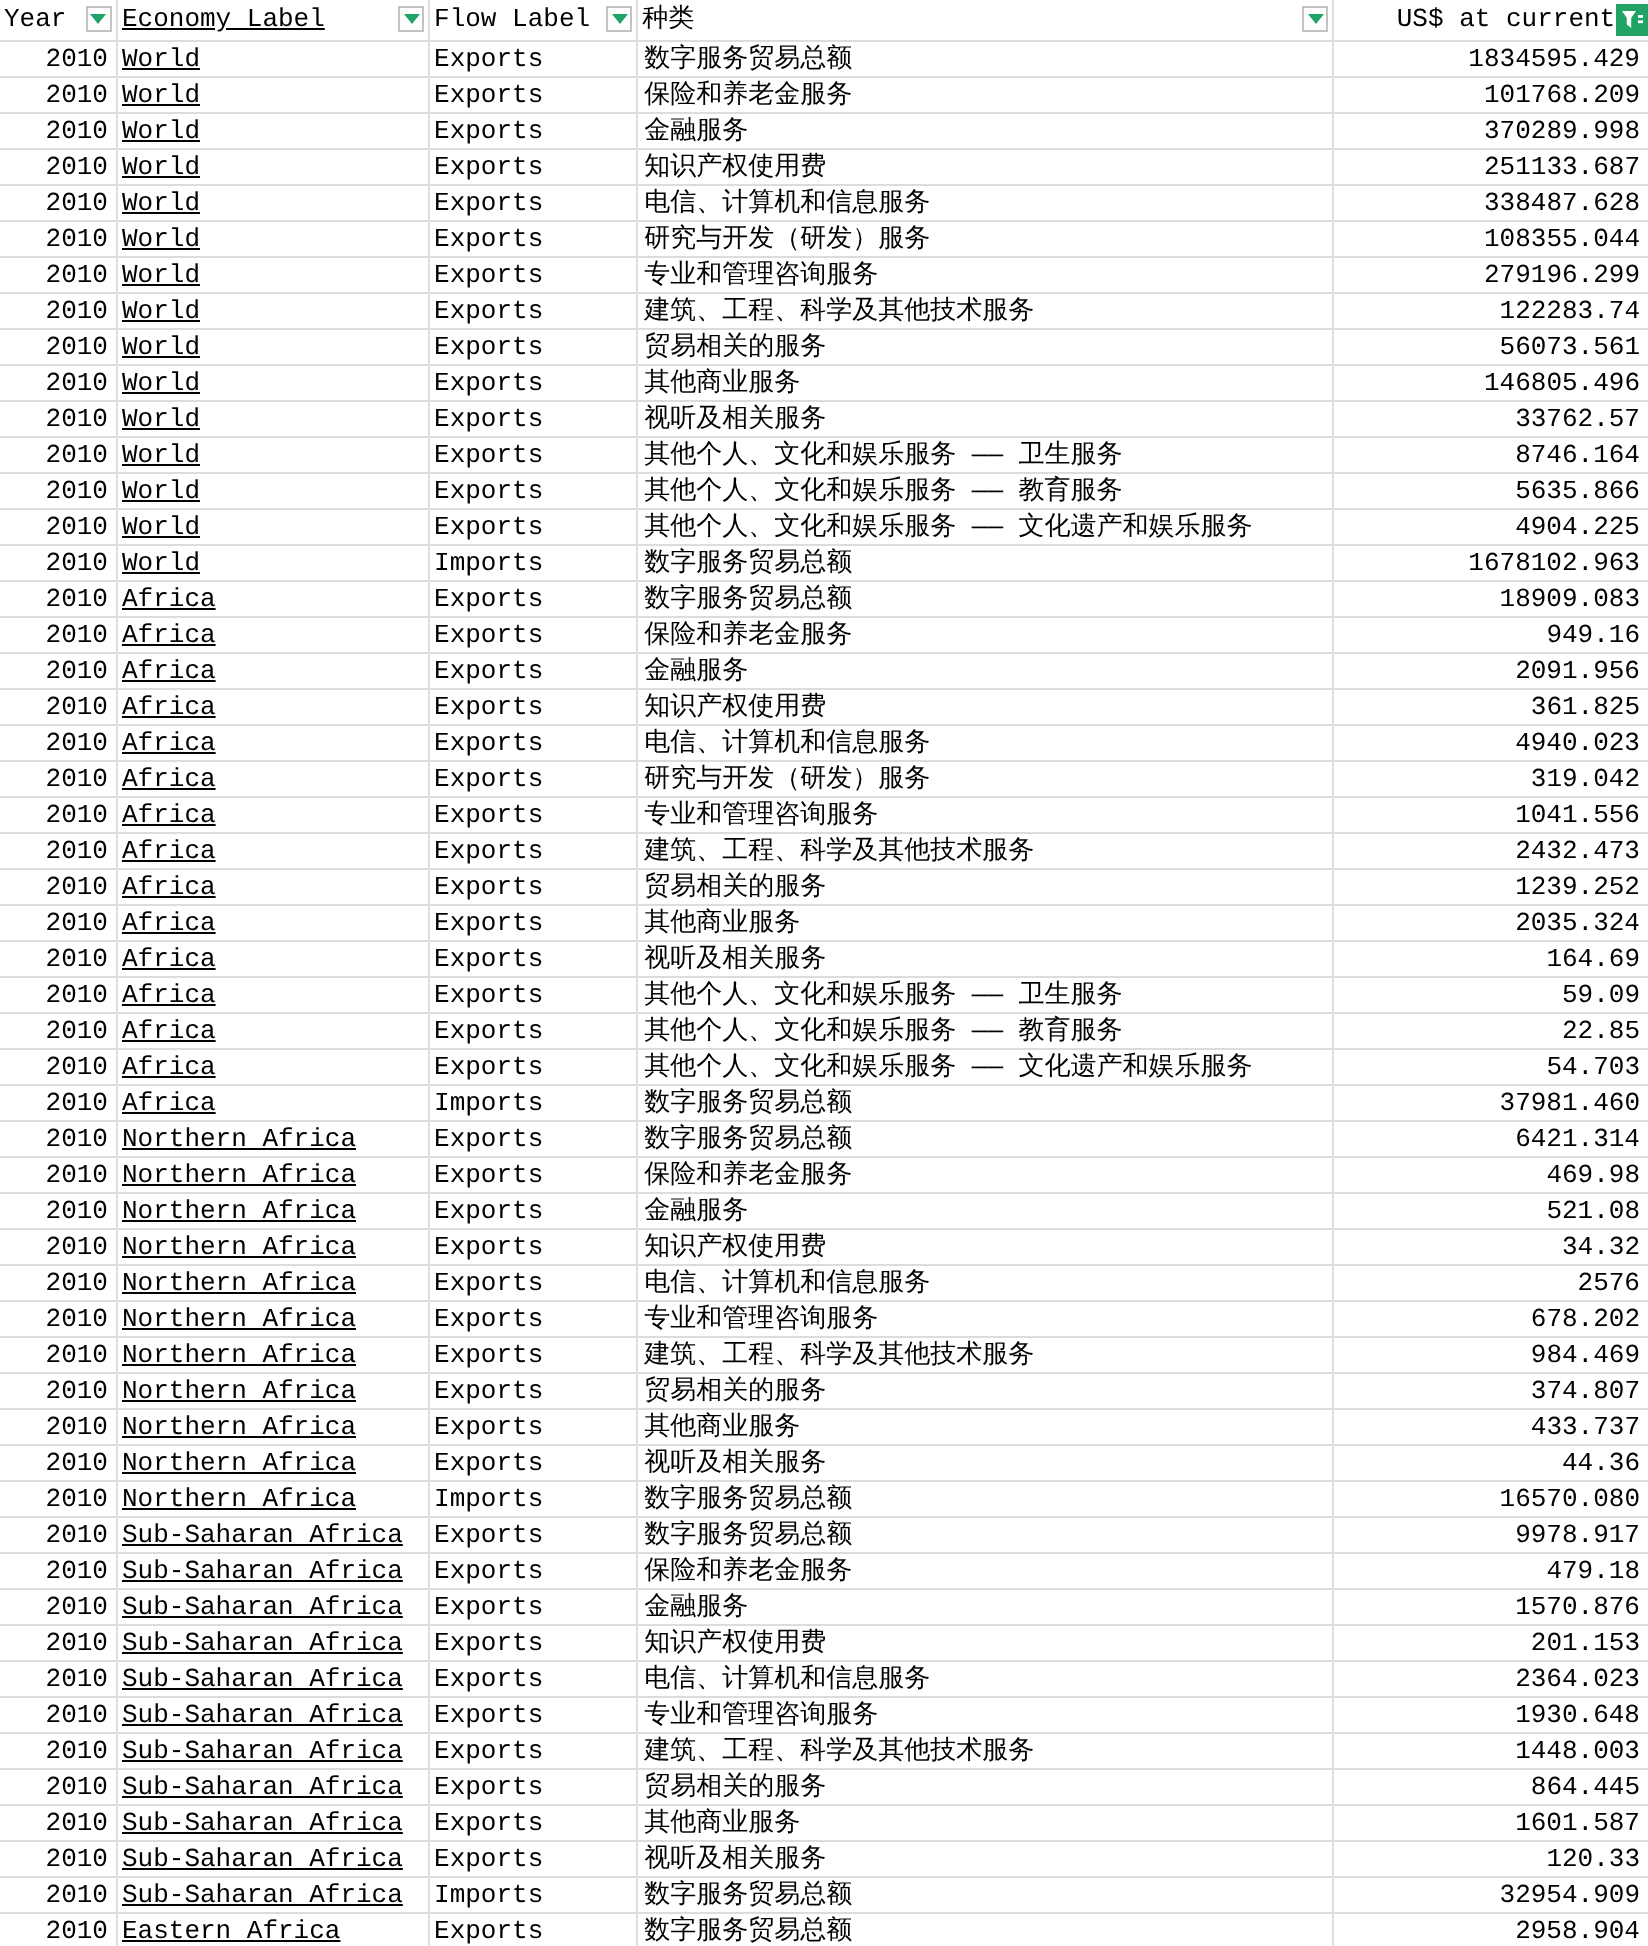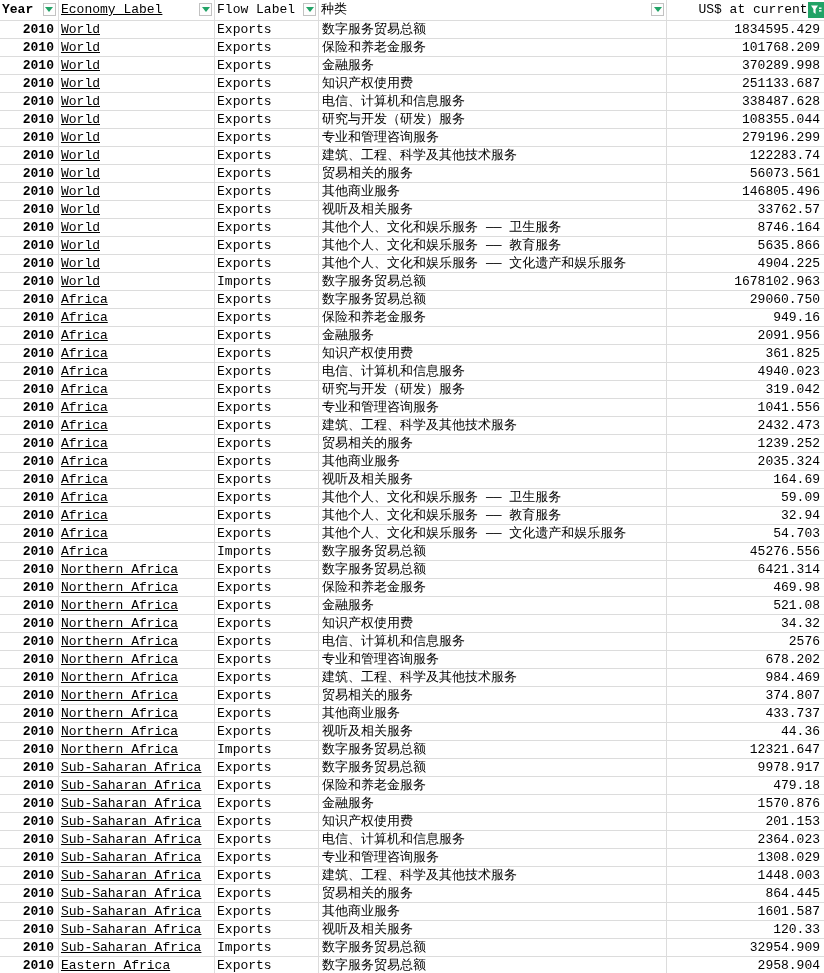--- a/index.html
+++ b/index.html
@@ -27,21 +27,21 @@
   }
   .cell{
     box-sizing:border-box;
     border-right:1px solid #dcdcdc;
     overflow:hidden;
     white-space:nowrap;
     position:relative;
     padding:0 2px;
   }
   .cell:last-child{border-right:none;}
-  .col-year{width:60px;text-align:right;padding-right:4px;font-weight:bold;}
+  .col-year{width:60px;text-align:right;padding-right:4px;}
   .col-economy{width:159px;text-align:left;text-decoration:underline;}
   .col-flow{width:106px;text-align:left;font-family:Liberation Mono, monospace;}
   .col-cat{width:355px;text-align:left;padding-left:3px;}
   .col-val{width:132px;text-align:right;padding-right:4px;margin-left:27px;}
   .header .cell{text-align:left;padding-left:2px;}
   .header .col-val{padding-left:4px;}
   
   .dd-btn{
     position:absolute;
     right:2px;top:50%;
@@ -216,21 +216,21 @@
       <div class="cell col-economy">World</div>
       <div class="cell col-flow">Imports</div>
       <div class="cell col-cat">数字服务贸易总额</div>
       <div class="cell col-val">1678102.963</div>
     </div>
       <div class="row">
       <div class="cell col-year">2010</div>
       <div class="cell col-economy">Africa</div>
       <div class="cell col-flow">Exports</div>
       <div class="cell col-cat">数字服务贸易总额</div>
-      <div class="cell col-val">29060.750</div>
+      <div class="cell col-val">18909.083</div>
     </div>
       <div class="row">
       <div class="cell col-year">2010</div>
       <div class="cell col-economy">Africa</div>
       <div class="cell col-flow">Exports</div>
       <div class="cell col-cat">保险和养老金服务</div>
       <div class="cell col-val">949.16</div>
     </div>
       <div class="row">
       <div class="cell col-year">2010</div>
@@ -300,35 +300,35 @@
       <div class="cell col-economy">Africa</div>
       <div class="cell col-flow">Exports</div>
       <div class="cell col-cat">其他个人、文化和娱乐服务 —— 卫生服务</div>
       <div class="cell col-val">59.09</div>
     </div>
       <div class="row">
       <div class="cell col-year">2010</div>
       <div class="cell col-economy">Africa</div>
       <div class="cell col-flow">Exports</div>
       <div class="cell col-cat">其他个人、文化和娱乐服务 —— 教育服务</div>
-      <div class="cell col-val">32.94</div>
+      <div class="cell col-val">22.85</div>
     </div>
       <div class="row">
       <div class="cell col-year">2010</div>
       <div class="cell col-economy">Africa</div>
       <div class="cell col-flow">Exports</div>
       <div class="cell col-cat">其他个人、文化和娱乐服务 —— 文化遗产和娱乐服务</div>
       <div class="cell col-val">54.703</div>
     </div>
       <div class="row">
       <div class="cell col-year">2010</div>
       <div class="cell col-economy">Africa</div>
       <div class="cell col-flow">Imports</div>
       <div class="cell col-cat">数字服务贸易总额</div>
-      <div class="cell col-val">45276.556</div>
+      <div class="cell col-val">37981.460</div>
     </div>
       <div class="row">
       <div class="cell col-year">2010</div>
       <div class="cell col-economy">Northern Africa</div>
       <div class="cell col-flow">Exports</div>
       <div class="cell col-cat">数字服务贸易总额</div>
       <div class="cell col-val">6421.314</div>
     </div>
       <div class="row">
       <div class="cell col-year">2010</div>
@@ -391,21 +391,21 @@
       <div class="cell col-economy">Northern Africa</div>
       <div class="cell col-flow">Exports</div>
       <div class="cell col-cat">视听及相关服务</div>
       <div class="cell col-val">44.36</div>
     </div>
       <div class="row">
       <div class="cell col-year">2010</div>
       <div class="cell col-economy">Northern Africa</div>
       <div class="cell col-flow">Imports</div>
       <div class="cell col-cat">数字服务贸易总额</div>
-      <div class="cell col-val">12321.647</div>
+      <div class="cell col-val">16570.080</div>
     </div>
       <div class="row">
       <div class="cell col-year">2010</div>
       <div class="cell col-economy">Sub-Saharan Africa</div>
       <div class="cell col-flow">Exports</div>
       <div class="cell col-cat">数字服务贸易总额</div>
       <div class="cell col-val">9978.917</div>
     </div>
       <div class="row">
       <div class="cell col-year">2010</div>
@@ -433,21 +433,21 @@
       <div class="cell col-economy">Sub-Saharan Africa</div>
       <div class="cell col-flow">Exports</div>
       <div class="cell col-cat">电信、计算机和信息服务</div>
       <div class="cell col-val">2364.023</div>
     </div>
       <div class="row">
       <div class="cell col-year">2010</div>
       <div class="cell col-economy">Sub-Saharan Africa</div>
       <div class="cell col-flow">Exports</div>
       <div class="cell col-cat">专业和管理咨询服务</div>
-      <div class="cell col-val">1308.029</div>
+      <div class="cell col-val">1930.648</div>
     </div>
       <div class="row">
       <div class="cell col-year">2010</div>
       <div class="cell col-economy">Sub-Saharan Africa</div>
       <div class="cell col-flow">Exports</div>
       <div class="cell col-cat">建筑、工程、科学及其他技术服务</div>
       <div class="cell col-val">1448.003</div>
     </div>
       <div class="row">
       <div class="cell col-year">2010</div>

